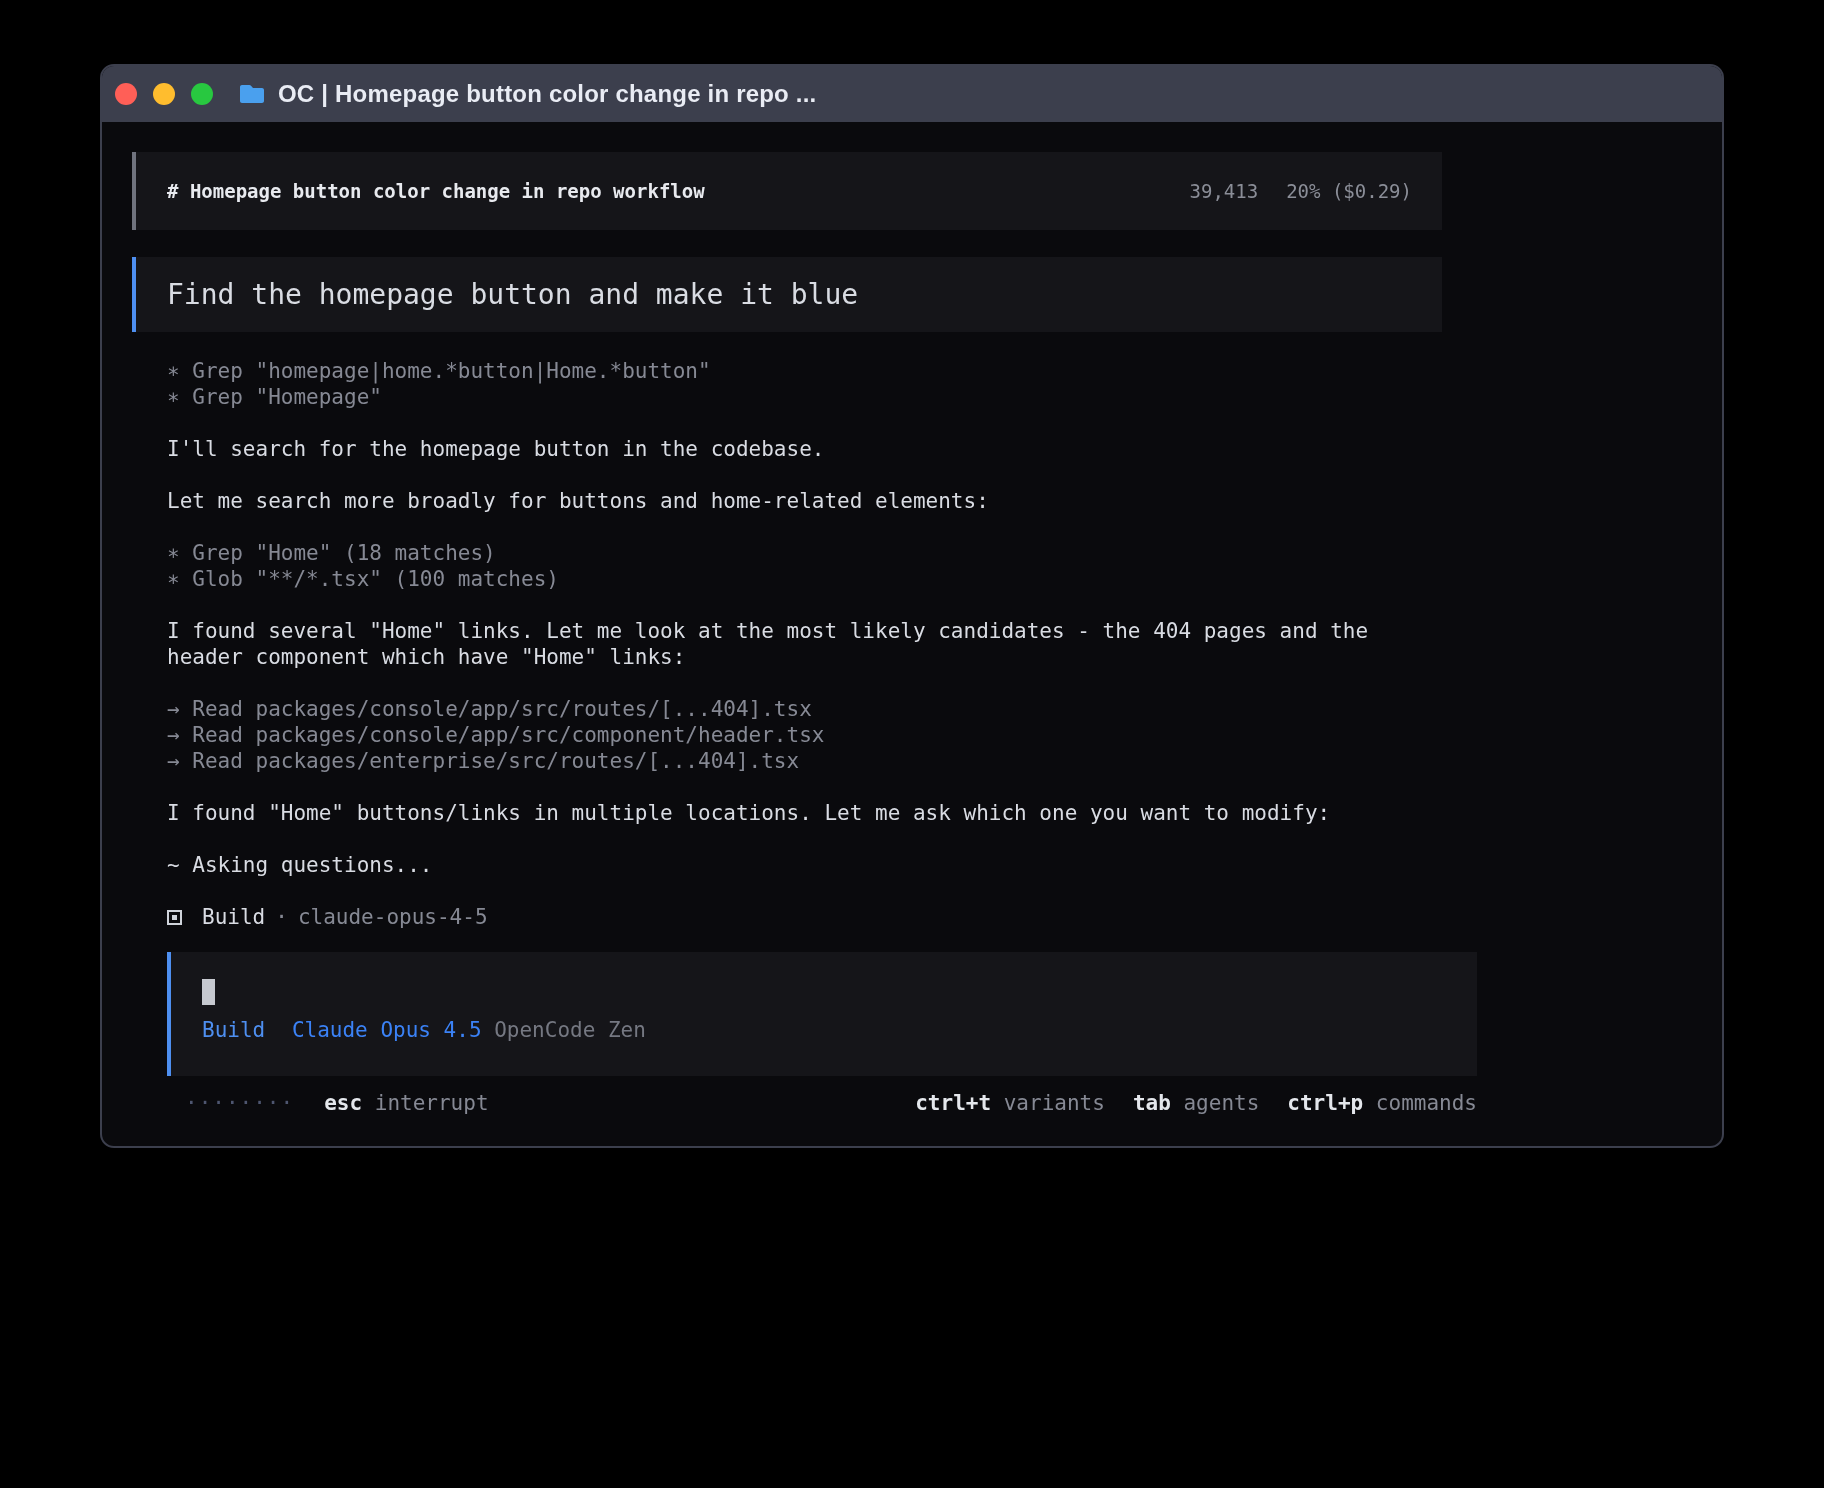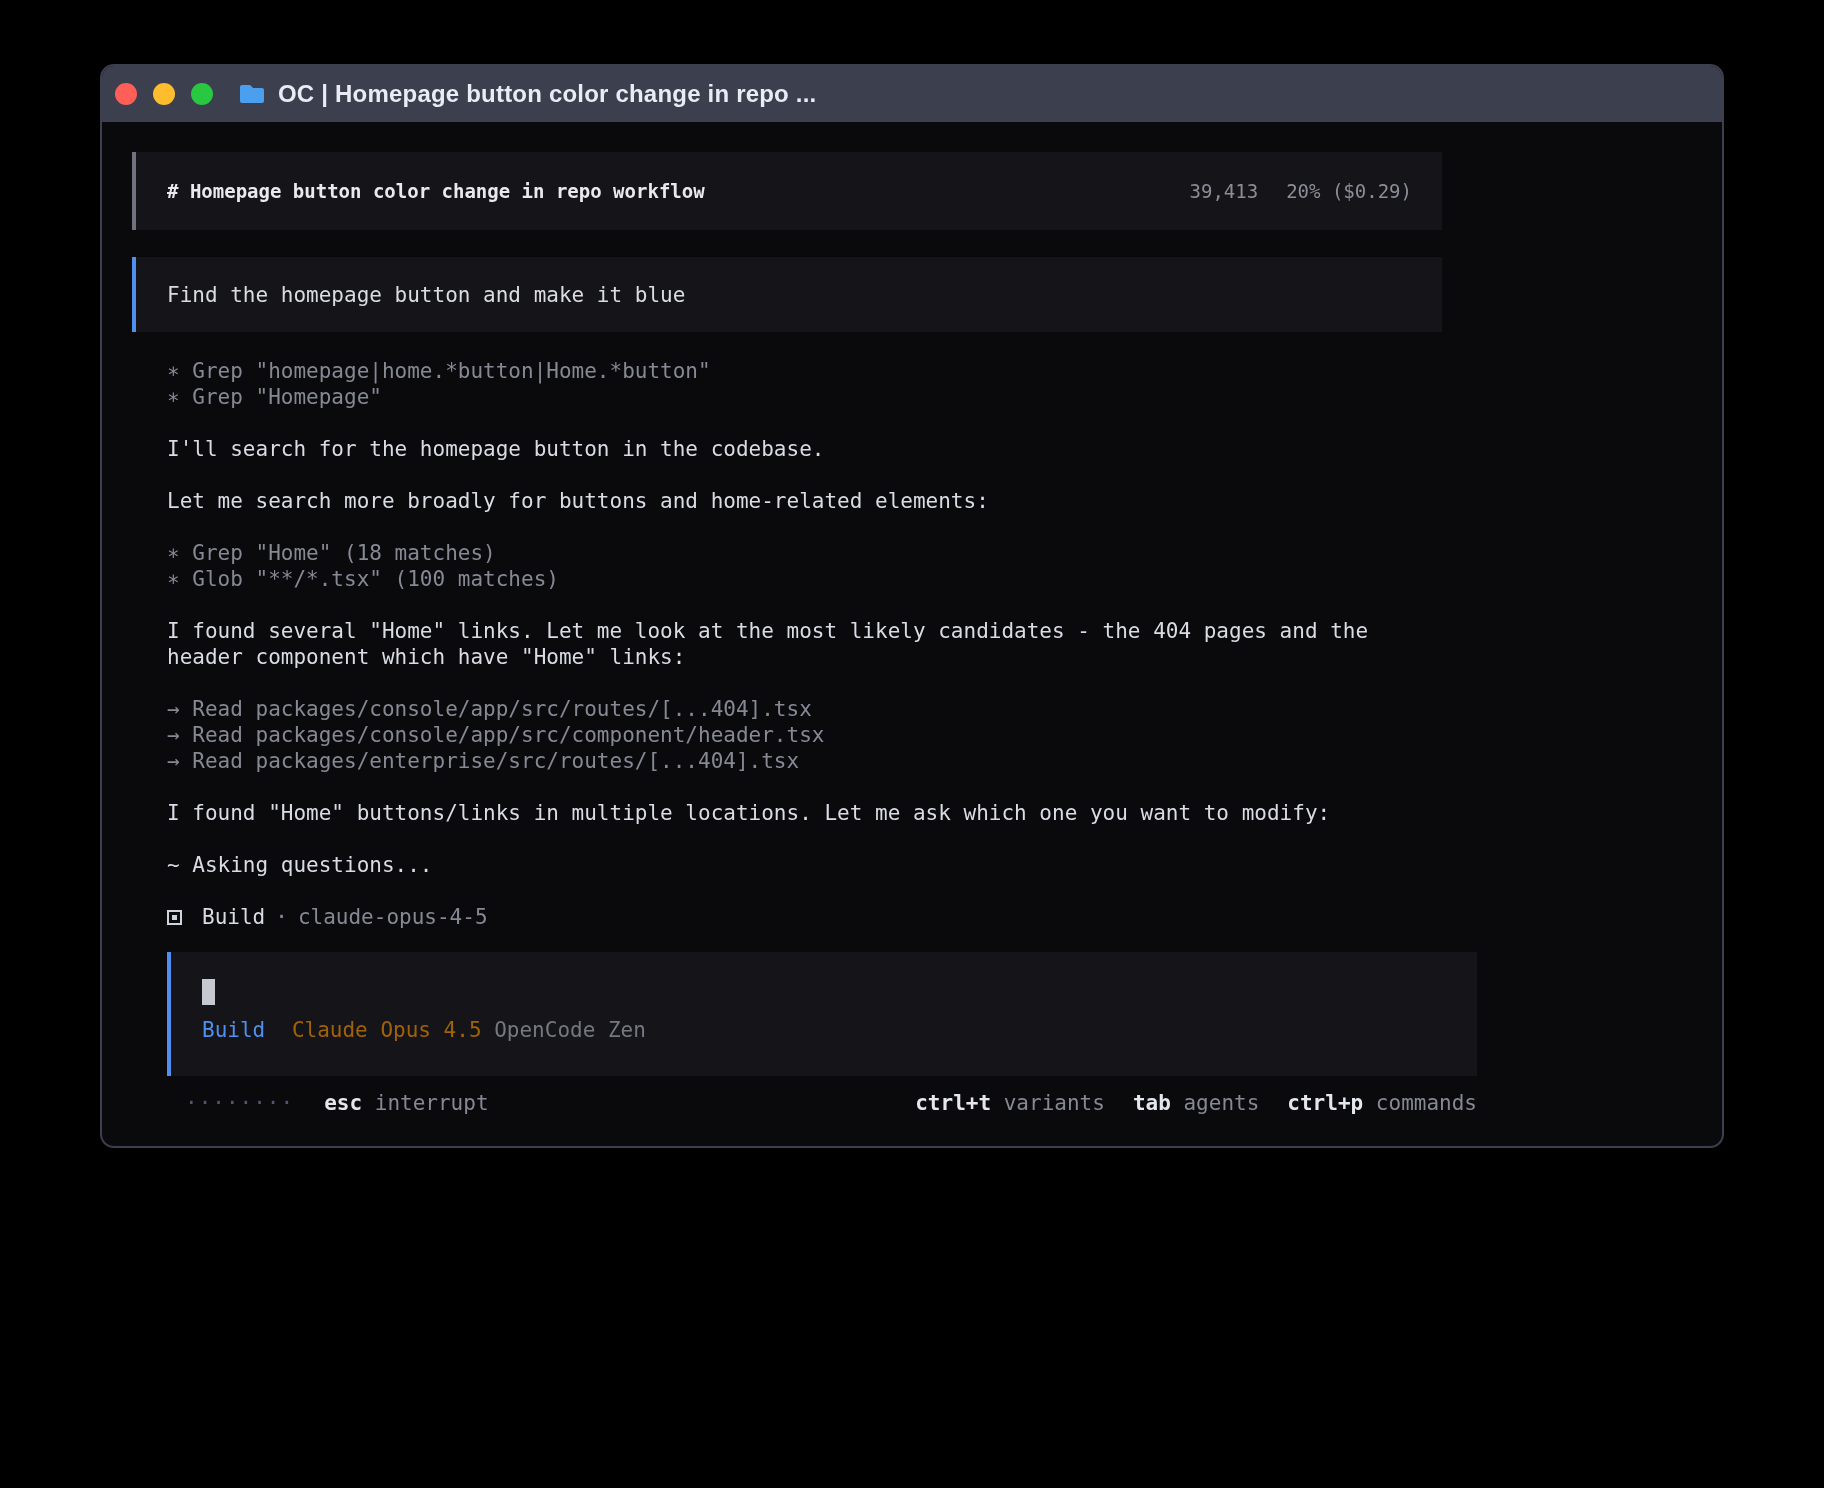--- a/index.html
+++ b/index.html
@@ -31,21 +31,21 @@
     width:1310px; height:78px; background:#151519; border-left:4px solid #70737e;
     display:flex; align-items:center; justify-content:space-between;
     padding:0 30px 0 31px; font-size:19px;
   }
   .h-title { font-weight:bold; color:#e8eaef; }
   .h-stats { color:#8b8e98; display:flex; gap:28px;text-align:center; }
 
   .user-block {
     width:1310px; height:75px; margin-top:27px; background:#151519;
     border-left:4px solid #4e8ff0; display:flex; align-items:center;
-    padding-left:31px; font-size:21px; color:#d9dce3;
+    padding-left:31px; font-size:28px; color:#d9dce3;
   }
 
   .convo { margin-left:35px; width:1275px; margin-top:26px; font-size:21px; line-height:26px; }
   .para { margin-bottom:26px; }
   .msg { color:#d9dce3; }
   .tools { color:#868994; }
 
   .agent-row { display:flex; align-items:center; margin-bottom:22px; color:#d9dce3; }
   .agent-icon {
     width:15px; height:15px; border:2px solid #cfd3da; display:inline-flex;
@@ -56,21 +56,21 @@
   .agent-name { margin-right:10px; }
   .agent-sep { margin-right:10px; }
 
   .input-block {
     width:1310px; height:124px; background:#151519; border-left:4px solid #4e8ff0;
     padding:27px 0 0 31px; font-size:21px; line-height:26px;
   }
   .cursor { width:13px; height:26px; background:#c6c9d0; }
   .input-meta { margin-top:12px; }
   .input-mode { color:#4e8ff0; }
-  .input-model { color:#a16207; margin-left:14px;margin-top:34px; }
+  .input-model { color:#3b82f6; margin-left:14px;margin-top:34px; }
   .input-provider { color:#757882; }
 
   .statusbar {
     width:1310px; margin-top:12px; height:30px; display:flex; align-items:center;
     justify-content:space-between; padding-left:18px; font-size:21px;
   }
   .sb-left { display:flex; align-items:center; gap:30px; }
   .sb-right { display:flex; align-items:center; gap:28px; }
   .dots { color:#4e5670; letter-spacing:1px; }
   .key { font-weight:bold; color:#e4e7ec; }

